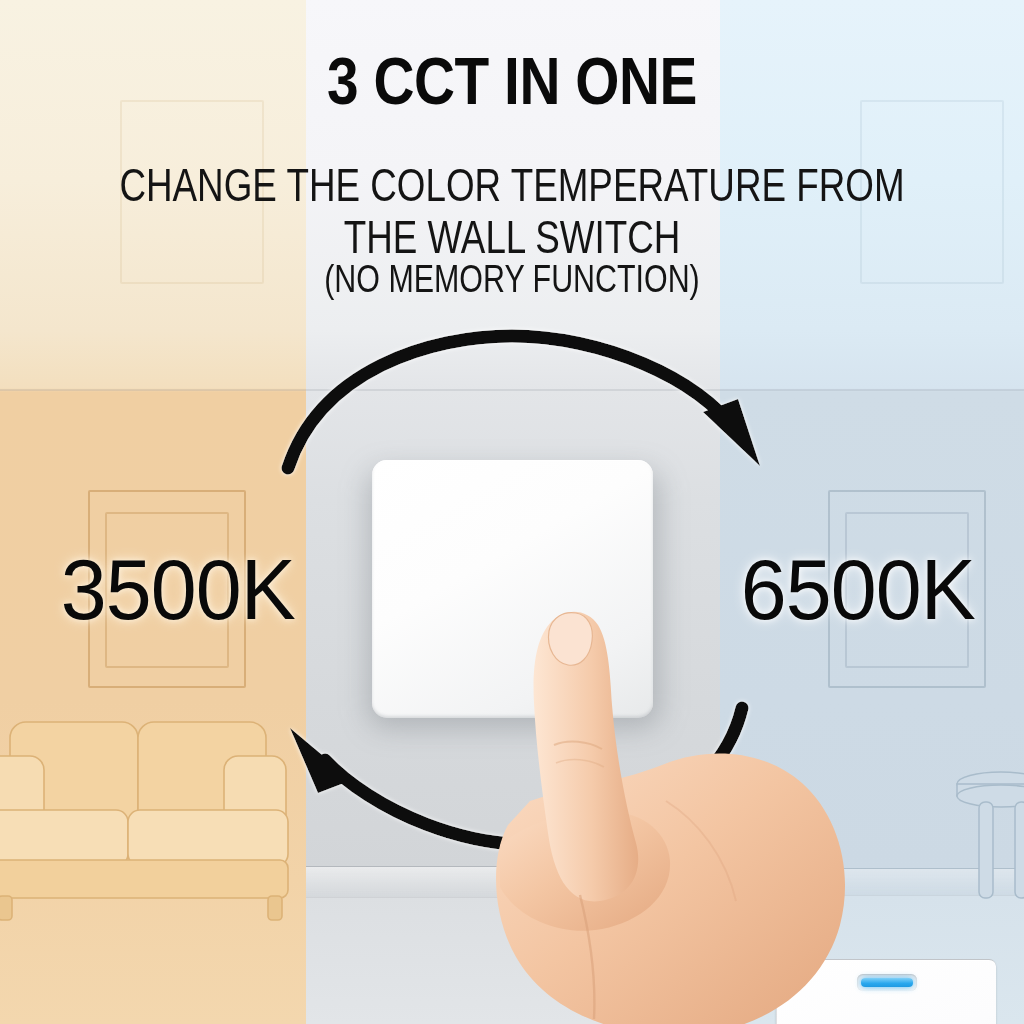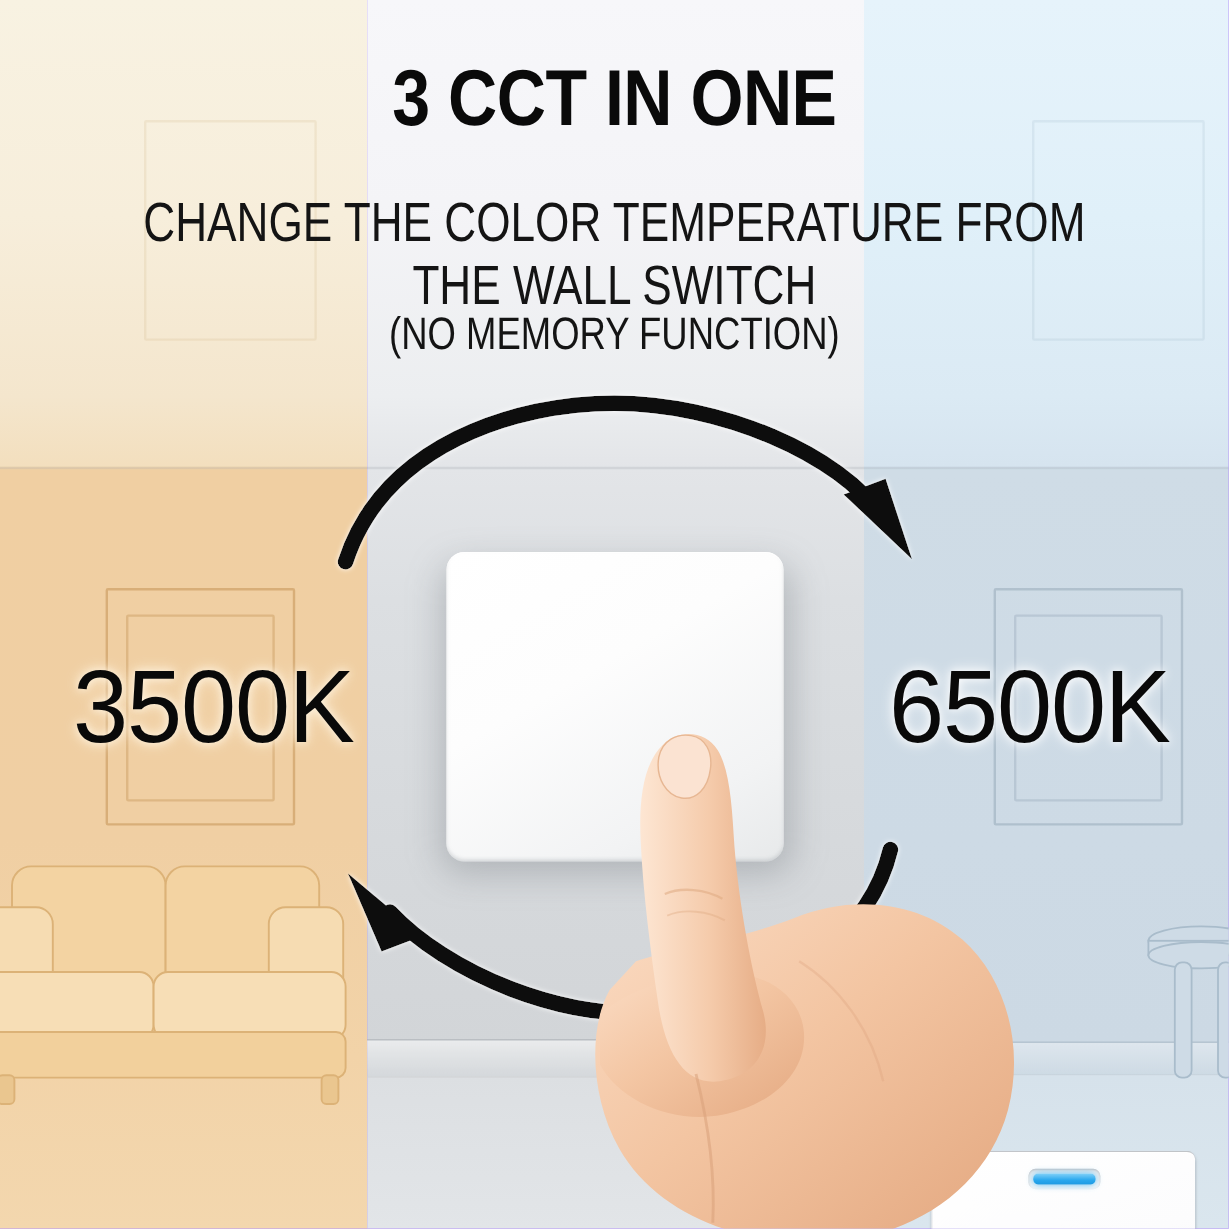--- a/index.html
+++ b/index.html
@@ -9,21 +9,21 @@
   }
   body {
     font-family: "Liberation Sans", sans-serif;
   }
 
   #scene {
     position: relative;
     width: 1024px;
     height: 1024px;
     overflow: hidden;
-    background: #8b5cf6;
+    background: #eab308;
   }
 
   
   .band {
     position: absolute;
     top: 0;
     height: 1024px;
   }
   .band-warm {
     left: 0;

